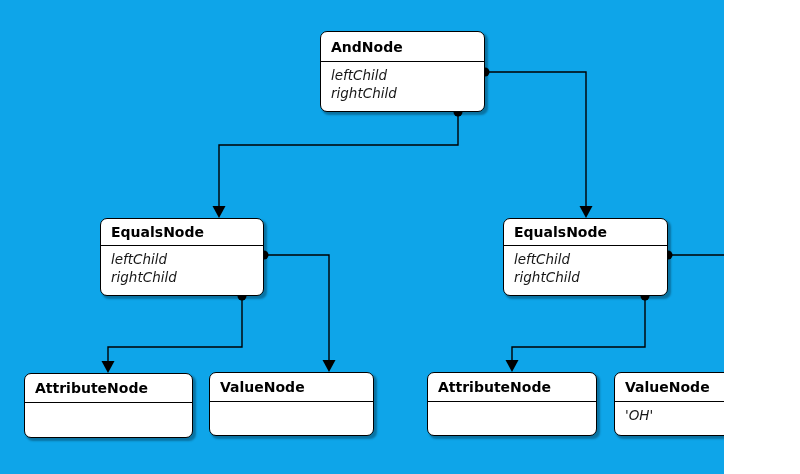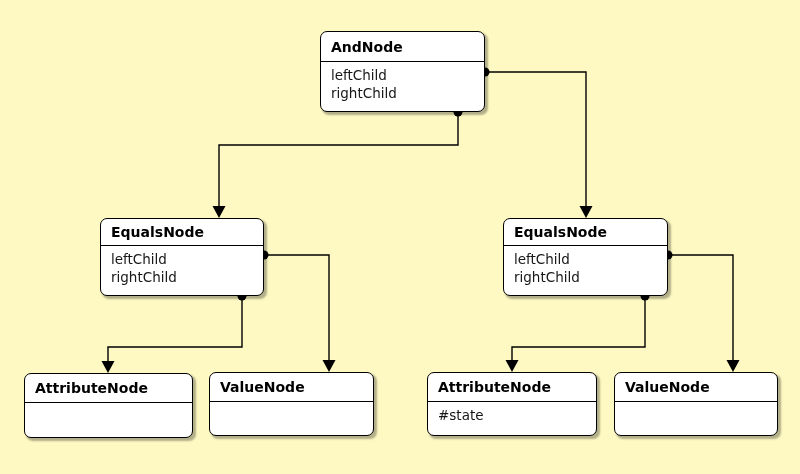--- a/index.html
+++ b/index.html
@@ -1,20 +1,20 @@
 <!DOCTYPE html>
 <html><head>
 <meta charset="utf-8">
 <style>
   html, body { margin: 0; padding: 0; background: #ffffff; }
   .canvas {
     position: relative;
-    width: 800px;
+    width: 724px;
     height: 474px;
-    background: #fef9c3;
+    background: #0ea5e9;
     font-family: "DejaVu Sans", "Liberation Sans", sans-serif;
     overflow: hidden;
   }
   .edges-layer {
     position: absolute;
     left: 0; top: 0;
     width: 800px; height: 474px;
     pointer-events: none;
   }
   .node {
@@ -31,21 +31,21 @@
     display: flex;
     align-items: center;
     padding: 0 10px;
     font-size: 14px;
     font-weight: bold;
     color: #000000;
     white-space: nowrap;
   }
   .node.node-and .hdr { height: 29px; }
   .node.node-equals .hdr { height: 26px; }
-  .node .nbody { padding: 4px 10px 0 10px; }
+  .node .nbody { padding: 4px 10px 0 10px; font-style: italic; }
   .node .field {
     font-size: 13.5px;
     line-height: 18px;
     color: #161616;
     white-space: nowrap;
   }
 </style>
 </head>
 <body>
 
@@ -105,22 +105,22 @@
   <div class="node" style="left:24px; top:373px; width:169px; height:65px;">
     <div class="hdr">AttributeNode</div>
   </div>
 
   <div class="node" style="left:209px; top:372px; width:165px; height:64px;">
     <div class="hdr">ValueNode</div>
   </div>
 
   <div class="node" style="left:427px; top:372px; width:170px; height:64px;">
     <div class="hdr">AttributeNode</div>
-    <div class="nbody">
-      <div class="field">#state</div>
-    </div>
   </div>
 
   <div class="node" style="left:614px; top:372px; width:164px; height:64px;">
     <div class="hdr">ValueNode</div>
+    <div class="nbody">
+      <div class="field">'OH'</div>
+    </div>
   </div>
 
 </div>
 
 </body></html>

